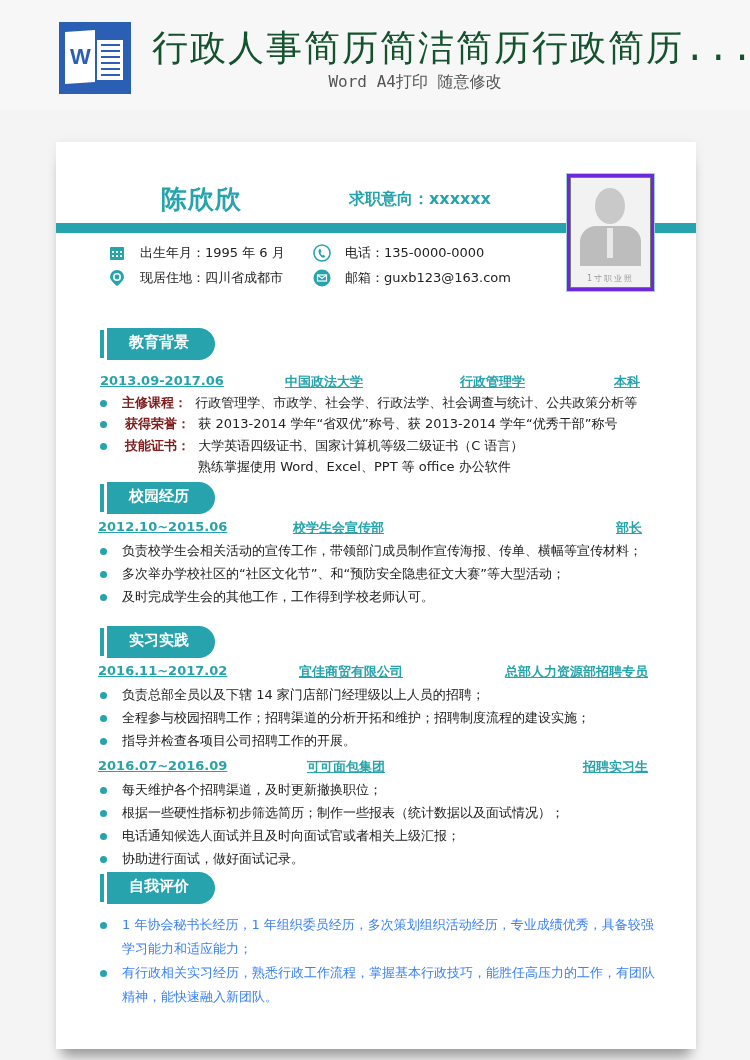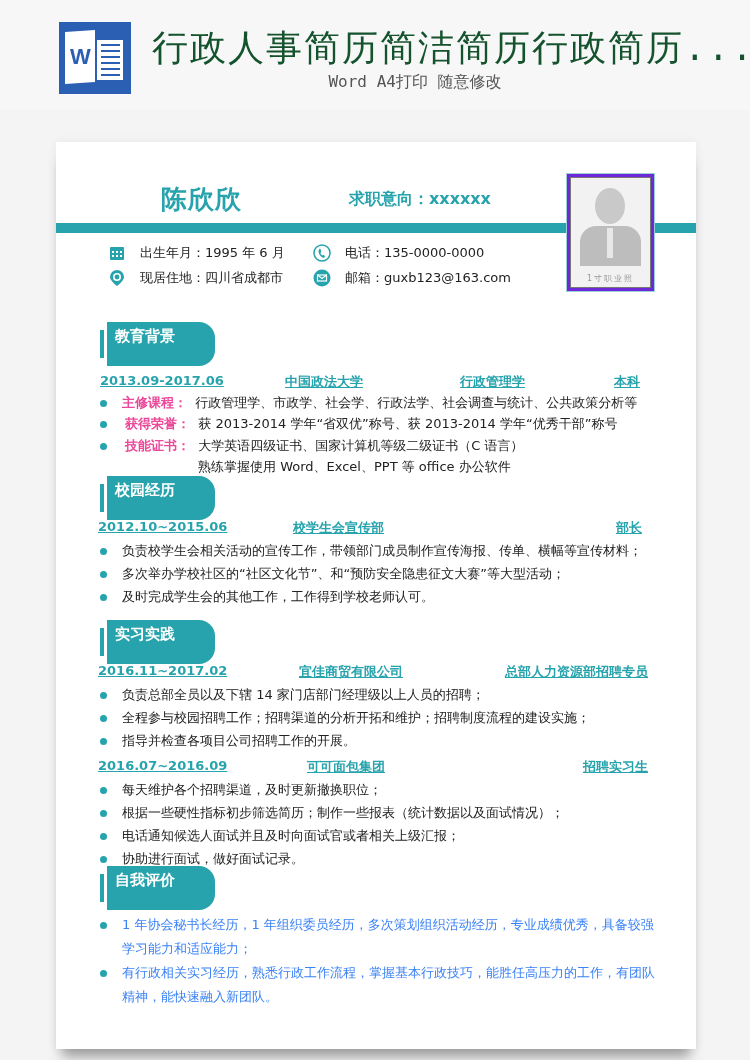--- a/index.html
+++ b/index.html
@@ -27,28 +27,28 @@
   .photo .head { position:absolute; left:24px; top:10px; width:30px; height:36px; border-radius:50%; background:#c9c9c9; }
   .photo .body { position:absolute; left:9px; top:48px; width:61px; height:40px; border-radius:16px 16px 0 0; background:#bdbdbd; }
   .photo .tie { position:absolute; left:36px; top:50px; width:6px; height:30px; background:#e8e8e8; }
   .photo .cap { position:absolute; left:0; bottom:3px; width:79px; text-align:center; font-size:8px; color:#999; letter-spacing:2px; }
 
   .info { position:absolute; font-size:13px; color:#222; white-space:nowrap; display:flex; align-items:center; }
   .info .ic { width:18px; height:18px; margin-right:14px; display:inline-flex; align-items:center; justify-content:center; }
 
   .sec-head { position:absolute; left:44px; height:28px; display:flex; align-items:center; }
   .sec-head .bar { width:4px; height:28px; background:#26a3ac; margin-right:3px; }
-  .sec-head .pill { width:108px; height:44px; background:#26a3ac; border-radius:0 16px 16px 0; color:#fff; font-weight:bold; font-size:15px; line-height:28px; padding-left:8px; box-sizing:border-box; }
+  .sec-head .pill { width:108px; height:32px; background:#26a3ac; border-radius:0 16px 16px 0; color:#fff; font-weight:bold; font-size:15px; line-height:28px; padding-left:22px; box-sizing:border-box; }
 
   .row { position:absolute; left:42px; width:545px; height:20px; font-size:13px; font-weight:bold; color:#26a3ac; }
   .row span { position:absolute; top:0; white-space:nowrap;text-decoration:underline; }
   .li { position:absolute; left:44px; font-size:13px; color:#222; white-space:nowrap; line-height:20px; }
   .li .dot { position:absolute; left:0; top:7px; width:7px; height:7px; border-radius:50%; background:#26a3ac; }
   .li .txt { position:absolute; left:22px; top:0; }
-  .li .lbl { color:#ec4899; font-weight:bold; }
+  .li .lbl { color:#7f1d1d; font-weight:bold; }
   .para { position:absolute; left:44px; width:560px; font-size:13px; color:#3b82f6; line-height:24px; }
   .para .dot { position:absolute; left:0; top:9px; width:7px; height:7px; border-radius:50%; background:#26a3ac; }
   .para .txt { margin-left:22px; }
 </style>
 </head>
 <body>
 
 <div class="topbar">
   <div class="word-logo">
     <div class="lines">

